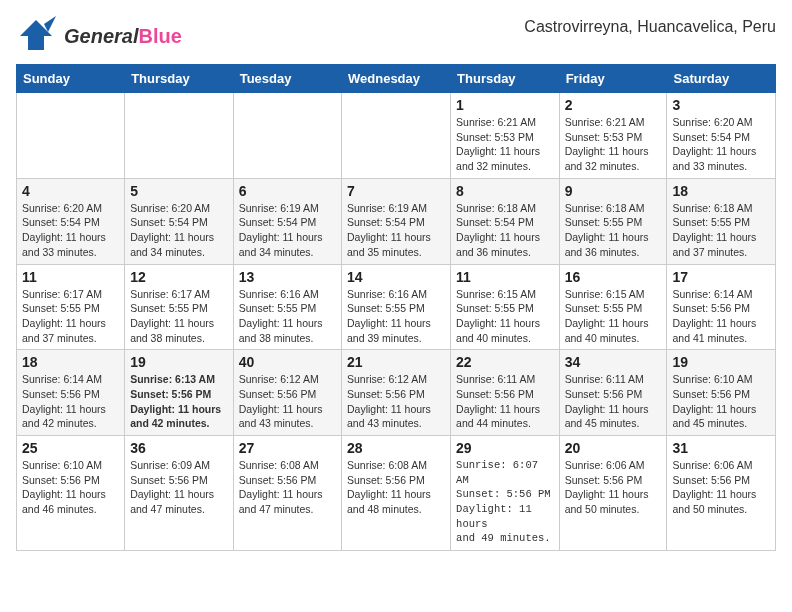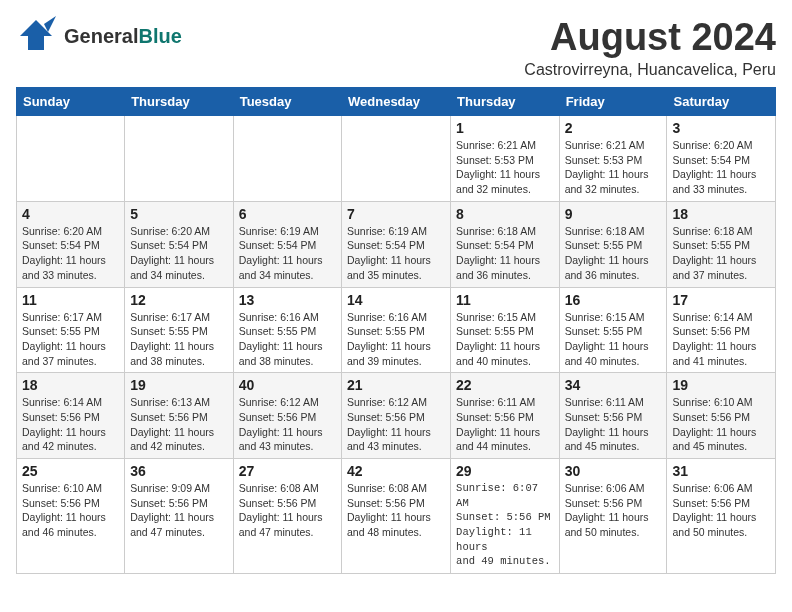--- a/index.html
+++ b/index.html
@@ -89,26 +89,25 @@
 <div class="header">
   <div class="logo">
     <div class="logo-top">
       <div style="margin-right:4px;">
         <svg width="40" height="36" viewBox="0 0 40 36">
           <polygon points="20,4 36,20 28,20 28,34 12,34 12,20 4,20" fill="#1a5fa8"></polygon>
           <polygon points="28,8 40,0 32,16" fill="#1a5fa8"></polygon>
         </svg>
       </div>
       <div>
-        <span style="font-size:20px;font-weight:bold;color:#333;">General</span><span style="font-size:20px;font-weight:bold;color:#0f766e;">Blue</span>
+        <span style="font-size:20px;font-weight:bold;color:#333;font-style:italic;">General</span><span style="font-size:20px;font-weight:bold;color:#ec4899;">Blue</span>
       </div>
     </div>
   </div>
   <div class="title-block">
-    <div class="month-year">August 2024</div>
     <div class="location">Castrovirreyna, Huancavelica, Peru</div>
   </div>
 </div>
 
 <table class="calendar-table">
   <thead>
     <tr>
       <th>Sunday</th>
       <th>Thursday</th>
       <th>Tuesday</th>
@@ -251,21 +250,21 @@
       <tr class="row-even">
         <td>
           <span class="day-number">18</span>
           <div class="day-info" style="white-space: pre-line;">Sunrise: 6:14 AM
 Sunset: 5:56 PM
 Daylight: 11 hours
 and 42 minutes.</div>
         </td>
         <td>
           <span class="day-number">19</span>
-          <div class="day-info" style="white-space: pre-line;">Sunrise: 6:13 AM
+          <div class="day-info" style="white-space: pre-line; font-weight: bold;">Sunrise: 6:13 AM
 Sunset: 5:56 PM
 Daylight: 11 hours
 and 42 minutes.</div>
         </td>
         <td>
           <span class="day-number">40</span>
           <div class="day-info" style="white-space: pre-line;">Sunrise: 6:12 AM
 Sunset: 5:56 PM
 Daylight: 11 hours
 and 43 minutes.</div>
@@ -302,48 +301,48 @@
       <tr class="row-odd">
         <td>
           <span class="day-number">25</span>
           <div class="day-info" style="white-space: pre-line;">Sunrise: 6:10 AM
 Sunset: 5:56 PM
 Daylight: 11 hours
 and 46 minutes.</div>
         </td>
         <td>
           <span class="day-number">36</span>
-          <div class="day-info" style="white-space: pre-line;">Sunrise: 9:09 AM
+          <div class="day-info" style="white-space: pre-line;">Sunrise: 6:09 AM
 Sunset: 5:56 PM
 Daylight: 11 hours
 and 47 minutes.</div>
         </td>
         <td>
           <span class="day-number">27</span>
           <div class="day-info" style="white-space: pre-line;">Sunrise: 6:08 AM
 Sunset: 5:56 PM
 Daylight: 11 hours
 and 47 minutes.</div>
         </td>
         <td>
-          <span class="day-number">42</span>
+          <span class="day-number">28</span>
           <div class="day-info" style="white-space: pre-line;">Sunrise: 6:08 AM
 Sunset: 5:56 PM
 Daylight: 11 hours
 and 48 minutes.</div>
         </td>
         <td>
           <span class="day-number">29</span>
           <div class="day-info" style="white-space: pre-line; font-family: Liberation Mono, monospace;">Sunrise: 6:07 AM
 Sunset: 5:56 PM
 Daylight: 11 hours
 and 49 minutes.</div>
         </td>
         <td>
-          <span class="day-number">30</span>
+          <span class="day-number">20</span>
           <div class="day-info" style="white-space: pre-line;">Sunrise: 6:06 AM
 Sunset: 5:56 PM
 Daylight: 11 hours
 and 50 minutes.</div>
         </td>
         <td>
           <span class="day-number">31</span>
           <div class="day-info" style="white-space: pre-line;">Sunrise: 6:06 AM
 Sunset: 5:56 PM
 Daylight: 11 hours

